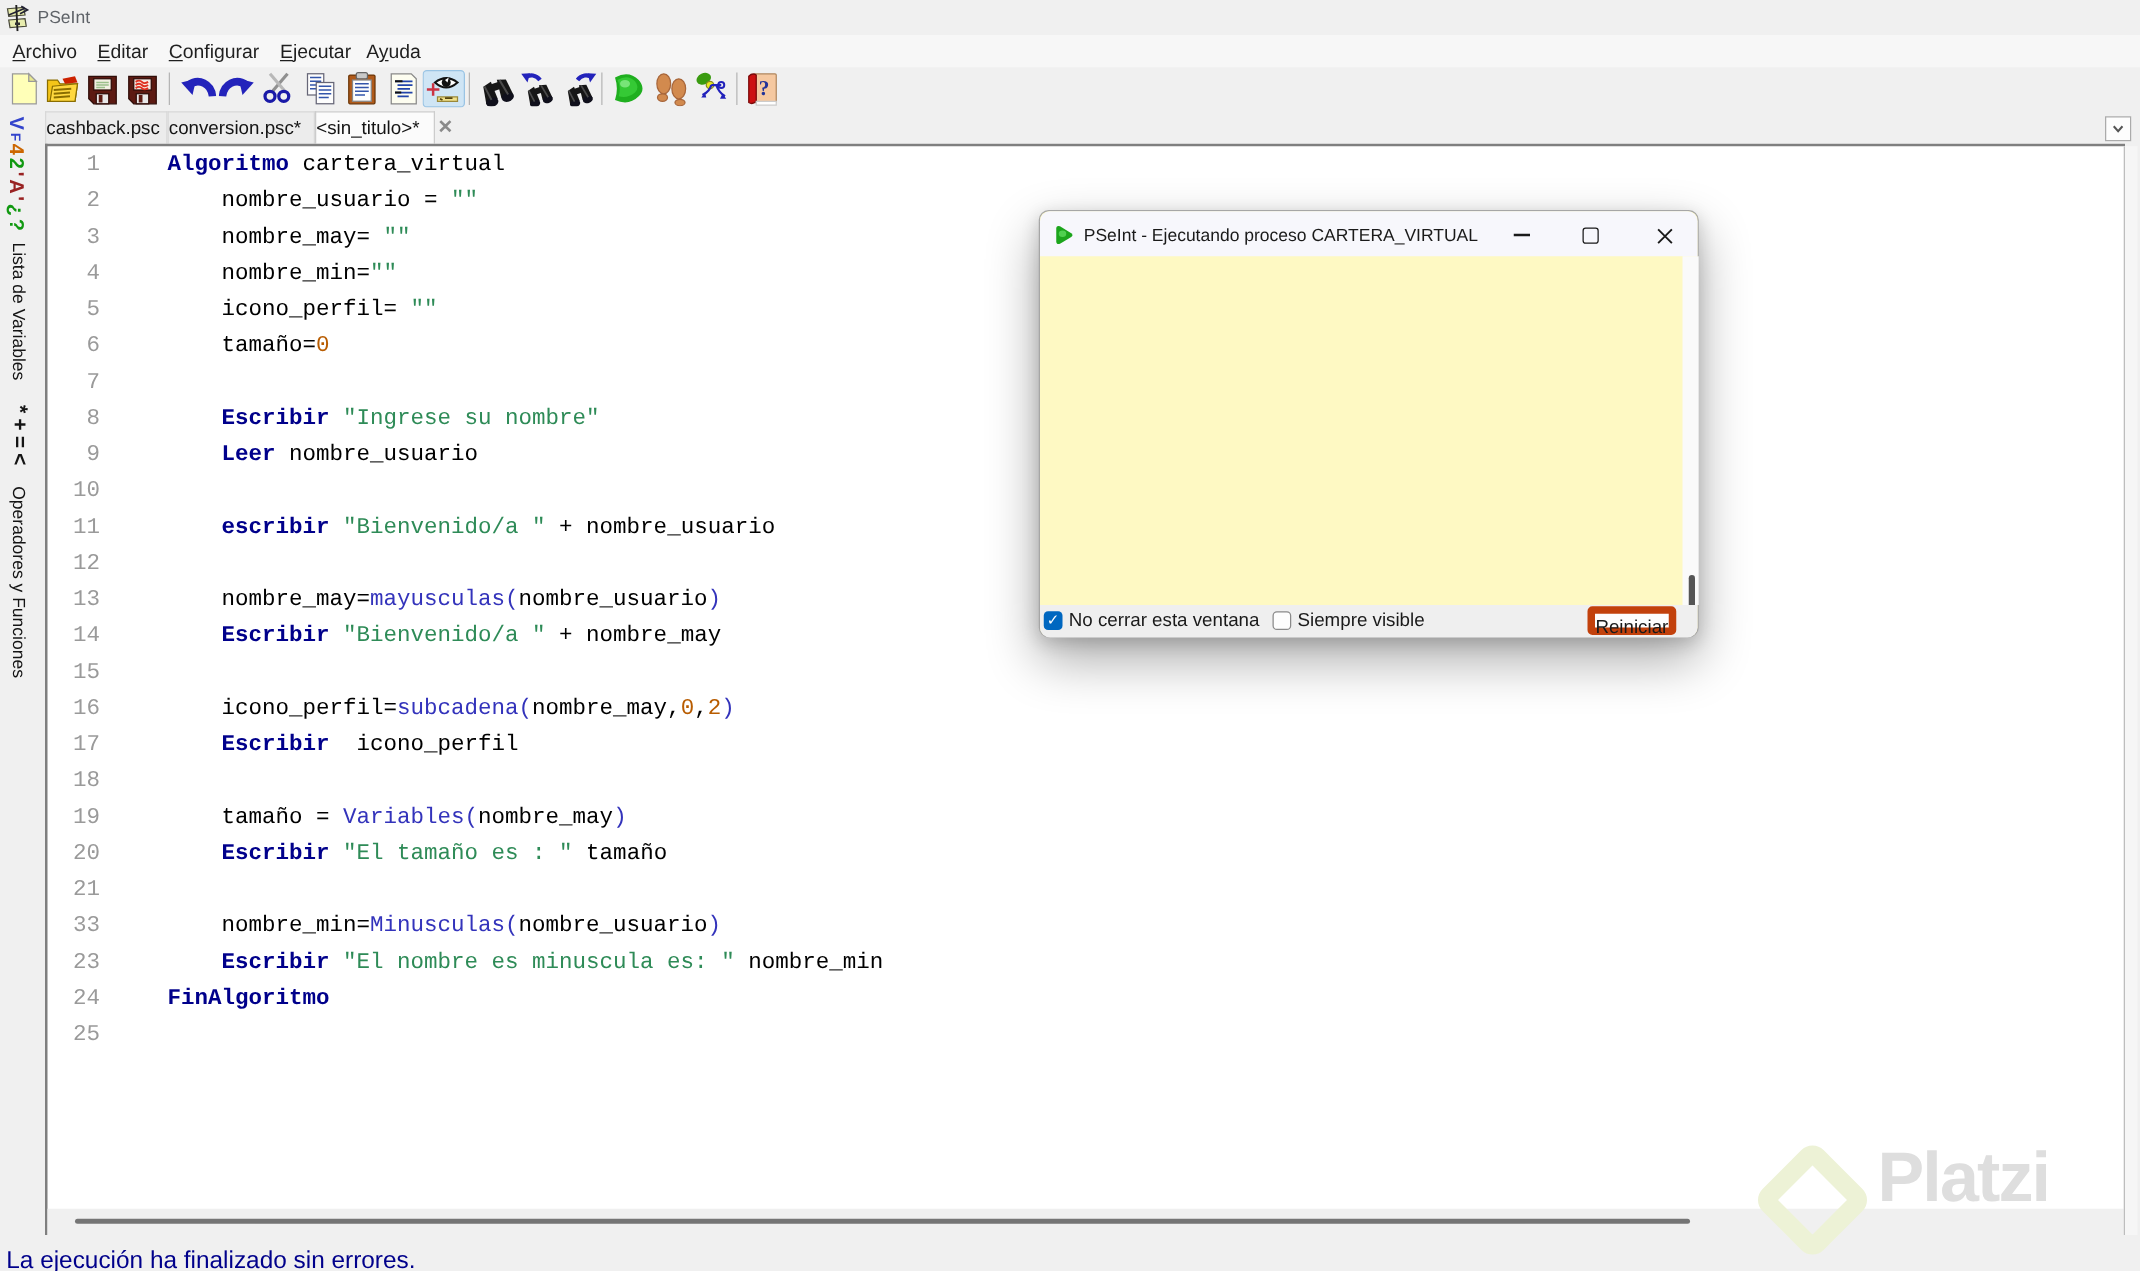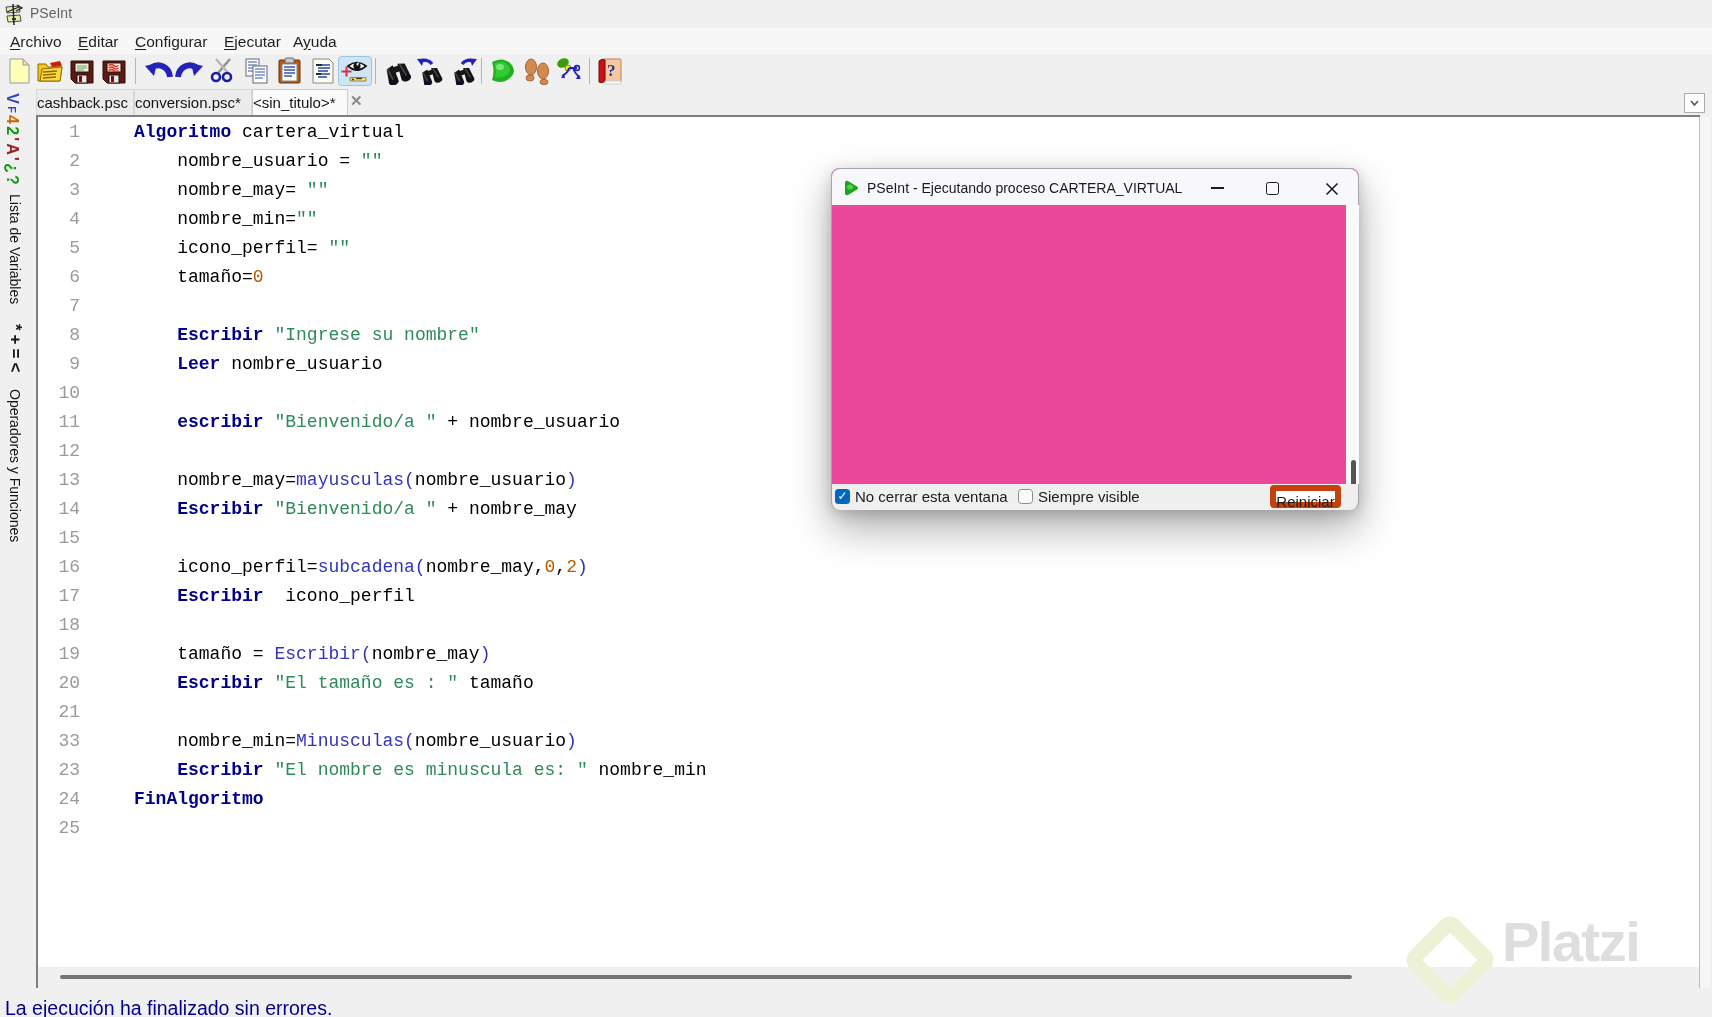--- a/index.html
+++ b/index.html
@@ -42,21 +42,21 @@
 #hsb{left:38px;top:967px;width:1661px;height:21px;background:#f0f0f0;}
 #hsbthumb{left:60px;top:975px;width:1292px;height:4px;background:#757575;border-radius:2px;}
 #vsb{left:1699px;top:117px;width:11px;height:871px;background:#f6f6f6;border-left:1px solid #bdbdbd;box-sizing:border-box;}
 
 #wm-text{left:1502px;top:909px;font-size:56px;font-weight:bold;color:#dedede;letter-spacing:-1.5px;z-index:6;}
 #wm-d{z-index:6;}
 
 #statusbar{left:0;top:988px;width:1712px;height:29px;background:#f0f0f0;}
 #statustext{left:5px;top:997px;font-size:19.5px;color:#00008b;}
 
-#dialog{left:831px;top:168px;width:528px;height:342px;background:#ec4899;border:1px solid #a6a6a6;
+#dialog{left:831px;top:168px;width:528px;height:342px;background:#fef9c3;border:1px solid #a6a6a6;
   border-radius:8px;box-sizing:border-box;box-shadow:0 18px 42px rgba(0,0,0,0.33),0 4px 14px rgba(0,0,0,0.16);}
 #dtitle{position:absolute;left:0;top:0;width:100%;height:36px;background:#f7f7fc;border-radius:8px 8px 0 0;}
 #dtitletext{position:absolute;left:35px;top:11px;font-size:14px;color:#1a1a1a;}
 #dmin{position:absolute;left:379px;top:18.4px;width:13px;height:1.4px;background:#1a1a1a;}
 #dmax{position:absolute;left:434px;top:13px;width:12.5px;height:12.5px;border:1.4px solid #1a1a1a;border-radius:2.5px;box-sizing:border-box;}
 #dconsole{position:absolute;left:0px;top:36px;width:514px;height:279px;background:#ffffff;overflow:hidden;
   font-family:"Liberation Mono",monospace;font-size:18px;line-height:30px;white-space:pre;padding:5px 0 0 0px;box-sizing:border-box;}
 .cg{color:#2e8b57;}
 .co{color:#8b8b00;}
 .cb{color:#2828a0;}
@@ -253,21 +253,21 @@
       <div class="cl"><span class="ln">9</span><span class="ct"><span class="">    </span><span class="kw">Leer</span><span class="">&nbsp;nombre_usuario</span></span></div>
       <div class="cl"><span class="ln">10</span><span class="ct"></span></div>
       <div class="cl"><span class="ln">11</span><span class="ct"><span class="">    </span><span class="kw">escribir</span><span class="">&nbsp;</span><span class="st">"Bienvenido/a "</span><span class=""> + nombre_usuario</span></span></div>
       <div class="cl"><span class="ln">12</span><span class="ct"></span></div>
       <div class="cl"><span class="ln">13</span><span class="ct"><span class="">    nombre_may=</span><span class="fn">mayusculas(</span><span class="">nombre_usuario</span><span class="fn">)</span></span></div>
       <div class="cl"><span class="ln">14</span><span class="ct"><span class="">    </span><span class="kw">Escribir</span><span class="">&nbsp;</span><span class="st">"Bienvenido/a "</span><span class=""> + nombre_may</span></span></div>
       <div class="cl"><span class="ln">15</span><span class="ct"></span></div>
       <div class="cl"><span class="ln">16</span><span class="ct"><span class="">    icono_perfil=</span><span class="fn">subcadena(</span><span class="">nombre_may,</span><span class="nu">0</span><span class="">,</span><span class="nu">2</span><span class="fn">)</span></span></div>
       <div class="cl"><span class="ln">17</span><span class="ct"><span class="">    </span><span class="kw">Escribir</span><span class="">&nbsp; icono_perfil</span></span></div>
       <div class="cl"><span class="ln">18</span><span class="ct"></span></div>
-      <div class="cl"><span class="ln">19</span><span class="ct"><span class="">    tamaño = </span><span class="fn">Escribir(</span><span class="">nombre_may</span><span class="fn">)</span></span></div>
+      <div class="cl"><span class="ln">19</span><span class="ct"><span class="">    tamaño = </span><span class="fn">Variables(</span><span class="">nombre_may</span><span class="fn">)</span></span></div>
       <div class="cl"><span class="ln">20</span><span class="ct"><span class="">    </span><span class="kw">Escribir</span><span class="">&nbsp;</span><span class="st">"El tamaño es : "</span><span class=""> tamaño</span></span></div>
       <div class="cl"><span class="ln">21</span><span class="ct"></span></div>
       <div class="cl"><span class="ln">33</span><span class="ct"><span class="">    nombre_min=</span><span class="fn">Minusculas(</span><span class="">nombre_usuario</span><span class="fn">)</span></span></div>
       <div class="cl"><span class="ln">23</span><span class="ct"><span class="">    </span><span class="kw">Escribir</span><span class="">&nbsp;</span><span class="st">"El nombre es minuscula es: "</span><span class=""> nombre_min</span></span></div>
       <div class="cl"><span class="ln">24</span><span class="ct"><span class="kw">FinAlgoritmo</span></span></div>
       <div class="cl"><span class="ln">25</span><span class="ct"></span></div>
     </div>
 </div>
 
 <div id="hsb" class="abs"></div>

